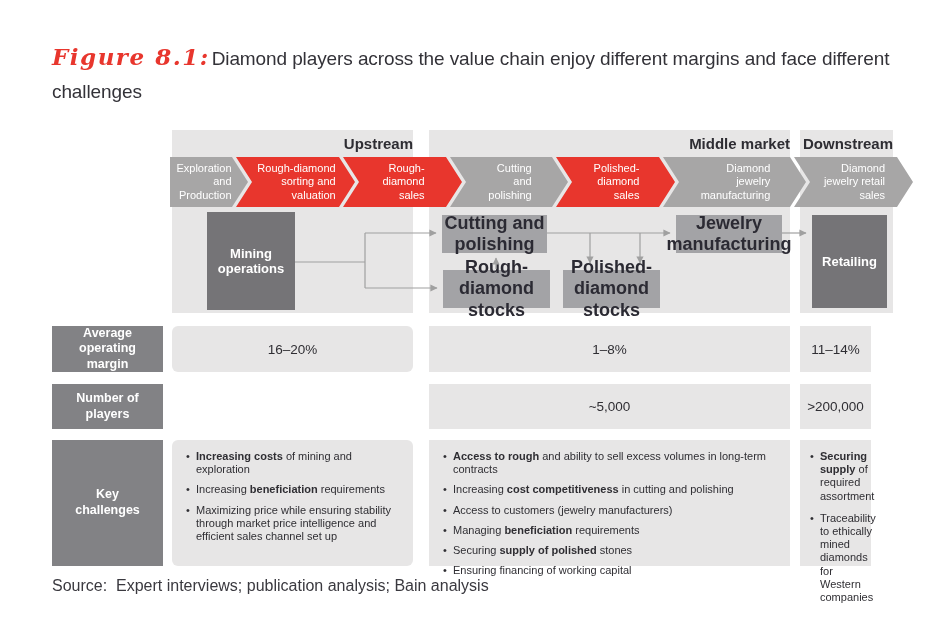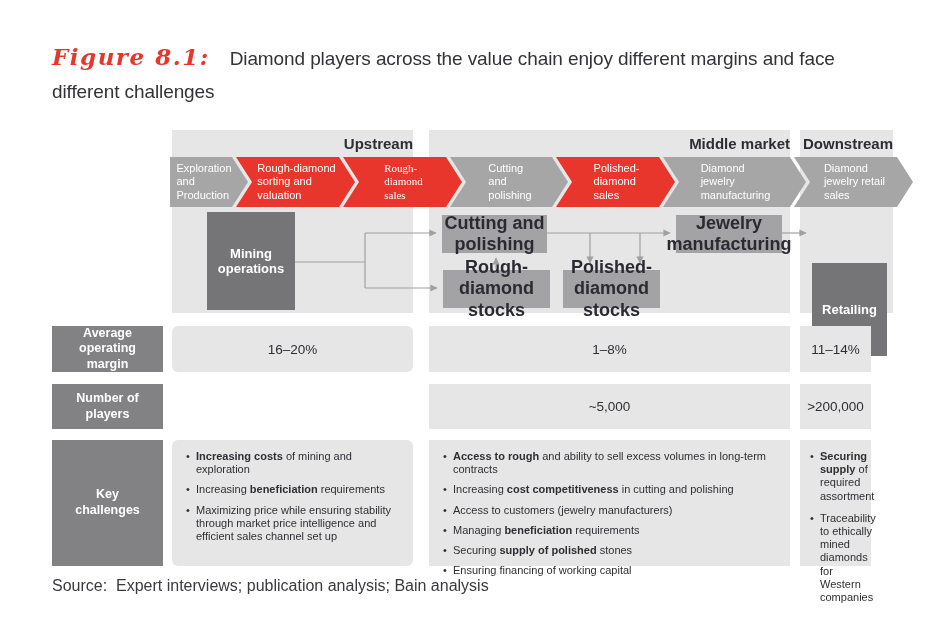--- a/index.html
+++ b/index.html
@@ -4,36 +4,36 @@
 <style>
   html,body{margin:0;padding:0;}
   body{
     width:950px;height:638px;position:relative;background:#ffffff;
     font-family:"Liberation Sans",sans-serif;color:#2f2e33;overflow:hidden;
   }
   .stage{position:absolute;inset:0;}
 
   
   .title{position:absolute;left:52px;top:38px;width:845px;font-size:19px;line-height:1.65;color:#333238;letter-spacing:-0.1px;}
-  .figure-label{color:var(--c-red,#e8362d);font-family:"DejaVu Serif",serif;font-style:italic;font-weight:bold;font-size:23px;letter-spacing:1.5px;margin-right:20px;}
+  .figure-label{color:var(--c-red,#e8362d);font-family:"DejaVu Serif",serif;font-style:italic;font-weight:bold;font-size:23px;letter-spacing:1.5px;margin-right:2px;}
 
   
   .band{position:absolute;top:130px;height:183px;background:var(--c-band,#e7e6e6);}
   .band-upstream{left:172px;width:241px;}
   .band-middle{left:429px;width:361px;}
   .band-downstream{left:800px;width:93px;}
   .section-header{position:absolute;top:135px;font-size:15px;font-weight:bold;color:#2e2d33;text-align:right;}
   .sh-upstream{left:172px;width:241px;}
   .sh-middle{left:429px;width:361px;}
   .sh-downstream{left:800px;width:93px;}
 
   
   .chevron{
     position:absolute;top:157px;height:50px;background:var(--c-chevron_gray,#a7a6a6);
-    color:#fff;font-size:11px;line-height:1.22;text-align:left;
+    color:#fff;font-size:11px;line-height:1.22;text-align:right;
     display:flex;align-items:center;justify-content:center;box-sizing:border-box;
     padding:0 14px 0 16px;
     clip-path:polygon(0 0, calc(100% - 16px) 0, 100% 50%, calc(100% - 16px) 100%, 0 100%, 16px 50%);
   }
   .chevron.first{clip-path:polygon(0 0, calc(100% - 16px) 0, 100% 50%, calc(100% - 16px) 100%, 0 100%);padding-left:4px;}
   .chevron.red{background:var(--c-red,#e8362d);}
 
   
   .flow-box{
     position:absolute;display:flex;align-items:center;justify-content:center;
@@ -84,34 +84,34 @@
   <div class="band band-middle"></div>
   <div class="band band-downstream"></div>
 
   <div class="section-header sh-upstream">Upstream</div>
   <div class="section-header sh-middle">Middle market</div>
   <div class="section-header sh-downstream">Downstream</div>
 
   <div>
       <div class="chevron first" style="left: 170px; width: 78px;">Exploration<br>and<br>Production</div>
       <div class="chevron red" style="left: 236px; width: 119px;">Rough-diamond<br>sorting and<br>valuation</div>
-      <div class="chevron red" style="left: 343px; width: 119px; font-family: Liberation Serif, serif;">Rough-<br>diamond<br>sales</div>
+      <div class="chevron red" style="left: 343px; width: 119px;">Rough-<br>diamond<br>sales</div>
       <div class="chevron" style="left: 450px; width: 118px;">Cutting<br>and<br>polishing</div>
       <div class="chevron red" style="left: 556px; width: 119px;">Polished-<br>diamond<br>sales</div>
       <div class="chevron" style="left: 663px; width: 143px;">Diamond<br>jewelry<br>manufacturing</div>
       <div class="chevron" style="left: 794px; width: 119px;">Diamond<br>jewelry retail<br>sales</div>
     </div>
 
   <div>
       <div class="flow-box dark" style="left: 207px; top: 212px; width: 88px; height: 98px;">Mining<br>operations</div>
       <div class="flow-box mid" style="left: 442px; top: 215px; width: 105px; height: 38px;">Cutting and<br>polishing</div>
       <div class="flow-box mid" style="left: 443px; top: 270px; width: 107px; height: 38px;">Rough-diamond<br>stocks</div>
       <div class="flow-box mid" style="left: 563px; top: 270px; width: 97px; height: 38px;">Polished-<br>diamond stocks</div>
       <div class="flow-box mid" style="left: 676px; top: 215px; width: 106px; height: 38px;">Jewelry<br>manufacturing</div>
-      <div class="flow-box dark" style="left: 812px; top: 215px; width: 75px; height: 93px; margin-top: 48px;">Retailing</div>
+      <div class="flow-box dark" style="left: 812px; top: 215px; width: 75px; height: 93px;">Retailing</div>
     </div>
 
   <svg class="connectors" width="950" height="638">
     <defs>
       <marker id="ar" markerWidth="8" markerHeight="8" refX="5.5" refY="3" orient="auto">
         <path d="M0,0 L6,3 L0,6 Z" fill="#a0a0a0"></path>
       </marker>
     </defs>
     <g stroke="#a0a0a0" stroke-width="1.2" fill="none">
       <path d="M295,262 H365"></path>

